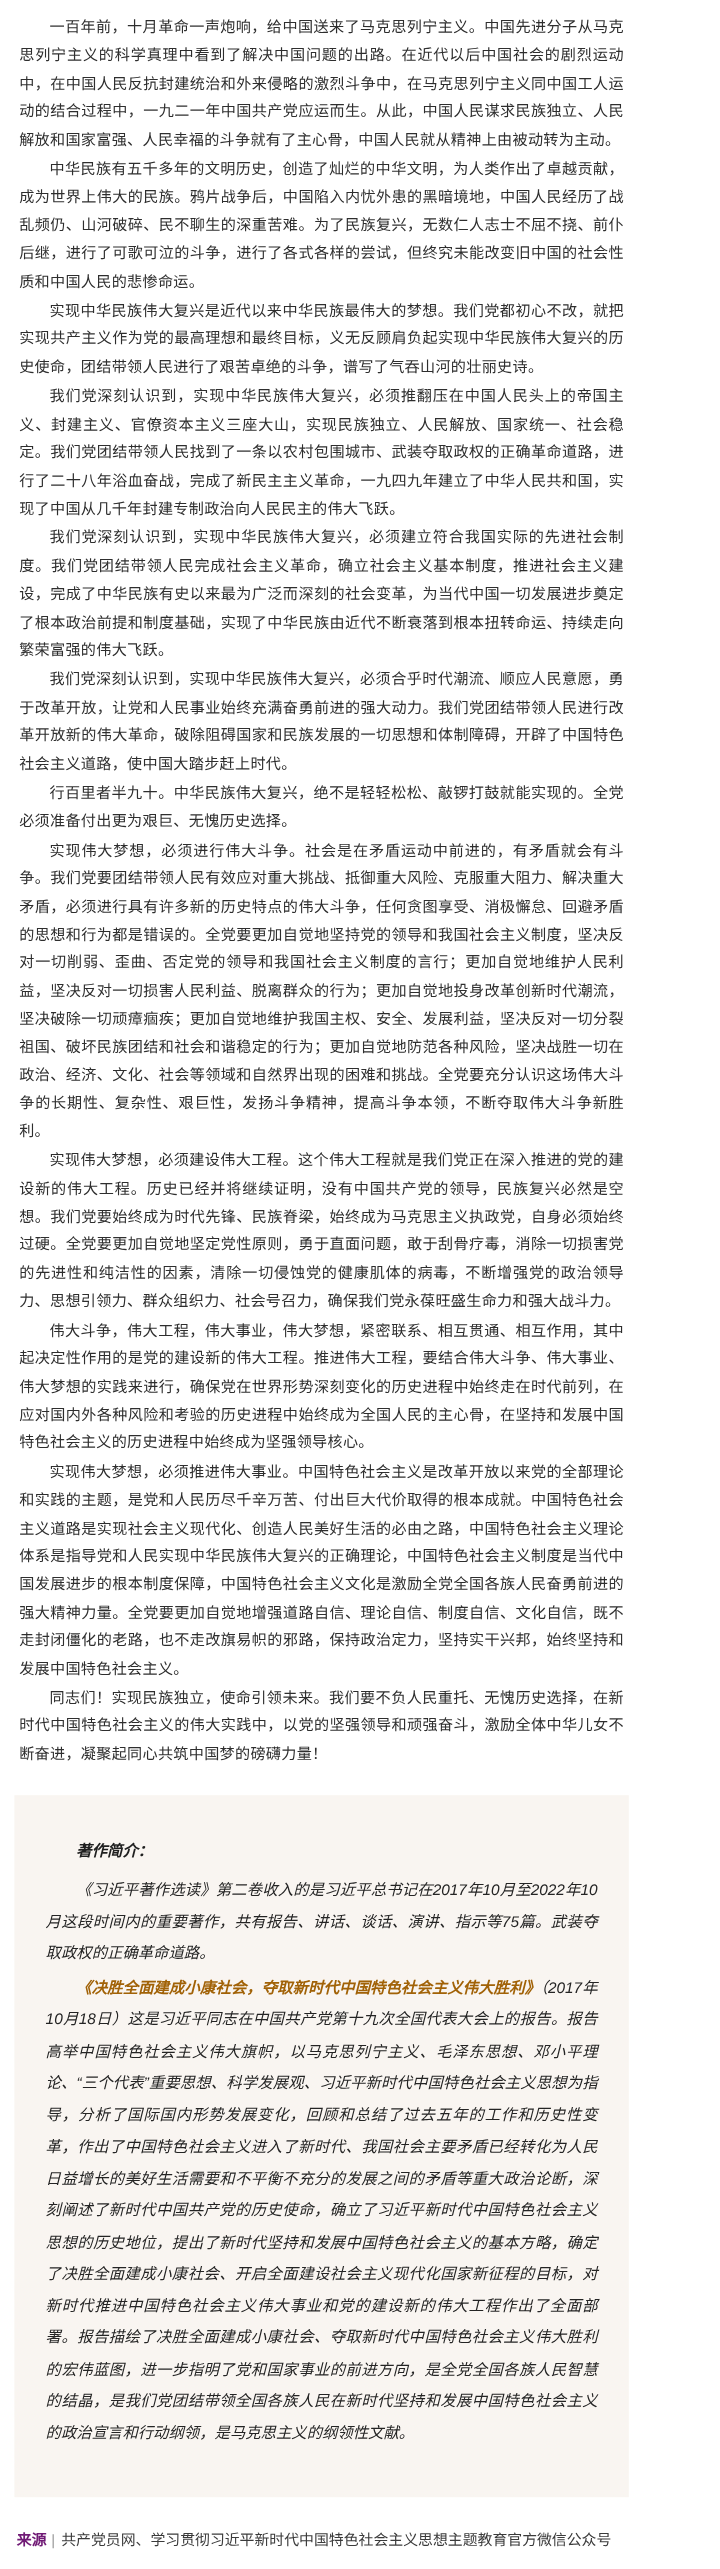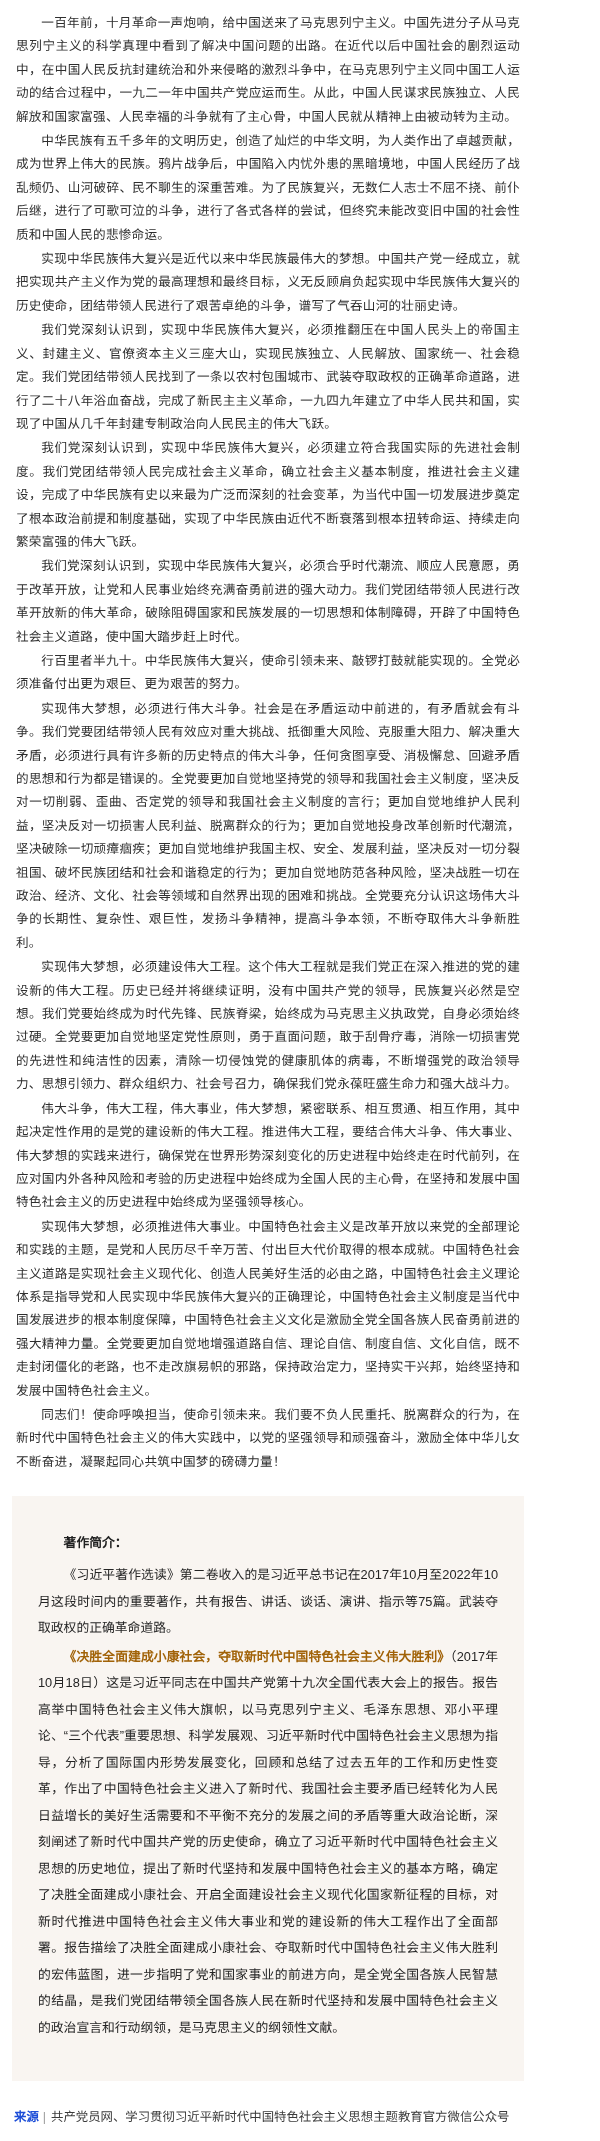--- a/index.html
+++ b/index.html
@@ -37,20 +37,21 @@
     color: #2e2e2e;
     letter-spacing: 0.02em;
   }
 
   
   .intro-box {
     box-sizing: border-box;
     margin: 22px 12px 0 12px;
     background: #f9f5f1;
     padding: 34px 26px 40px 26px;
+    font-style: italic;
   }
   .intro-box .intro-heading {
     margin: 0 0 6px 0;
     font-size: 12.8px;
     line-height: 26px;
     font-weight: bold;
     color: #1f1f1f;
     text-indent: 2em;
   }
   .intro-box p {
@@ -75,21 +76,21 @@
     box-sizing: border-box;
     padding: 26px 14px 0 14px;
     font-size: 12.4px;
     line-height: 20px;
     color: #3b3b3b;
     white-space: nowrap;
     overflow: hidden;
   }
   .source-line .source-label {
     font-weight: bold;
-    color: #1d4ed8;
+    color: #701a75;
   }
   .source-line .source-sep {
     color: #9a9a9a;
     margin: 0 5px 0 4px;
   }
 
   
   .divider {
     display: flex;
     align-items: center;
@@ -124,30 +125,30 @@
   }
 </style>
 </head>
 <body>
 
 <div class="page">
 
   <div class="article">
     <p>一百年前，十月革命一声炮响，给中国送来了马克思列宁主义。中国先进分子从马克思列宁主义的科学真理中看到了解决中国问题的出路。在近代以后中国社会的剧烈运动中，在中国人民反抗封建统治和外来侵略的激烈斗争中，在马克思列宁主义同中国工人运动的结合过程中，一九二一年中国共产党应运而生。从此，中国人民谋求民族独立、人民解放和国家富强、人民幸福的斗争就有了主心骨，中国人民就从精神上由被动转为主动。</p>
     <p>中华民族有五千多年的文明历史，创造了灿烂的中华文明，为人类作出了卓越贡献，成为世界上伟大的民族。鸦片战争后，中国陷入内忧外患的黑暗境地，中国人民经历了战乱频仍、山河破碎、民不聊生的深重苦难。为了民族复兴，无数仁人志士不屈不挠、前仆后继，进行了可歌可泣的斗争，进行了各式各样的尝试，但终究未能改变旧中国的社会性质和中国人民的悲惨命运。</p>
-    <p>实现中华民族伟大复兴是近代以来中华民族最伟大的梦想。中国共产党一经成立，就把实现共产主义作为党的最高理想和最终目标，义无反顾肩负起实现中华民族伟大复兴的历史使命，团结带领人民进行了艰苦卓绝的斗争，谱写了气吞山河的壮丽史诗。</p>
+    <p>实现中华民族伟大复兴是近代以来中华民族最伟大的梦想。我们党都初心不改，就把实现共产主义作为党的最高理想和最终目标，义无反顾肩负起实现中华民族伟大复兴的历史使命，团结带领人民进行了艰苦卓绝的斗争，谱写了气吞山河的壮丽史诗。</p>
     <p>我们党深刻认识到，实现中华民族伟大复兴，必须推翻压在中国人民头上的帝国主义、封建主义、官僚资本主义三座大山，实现民族独立、人民解放、国家统一、社会稳定。我们党团结带领人民找到了一条以农村包围城市、武装夺取政权的正确革命道路，进行了二十八年浴血奋战，完成了新民主主义革命，一九四九年建立了中华人民共和国，实现了中国从几千年封建专制政治向人民民主的伟大飞跃。</p>
     <p>我们党深刻认识到，实现中华民族伟大复兴，必须建立符合我国实际的先进社会制度。我们党团结带领人民完成社会主义革命，确立社会主义基本制度，推进社会主义建设，完成了中华民族有史以来最为广泛而深刻的社会变革，为当代中国一切发展进步奠定了根本政治前提和制度基础，实现了中华民族由近代不断衰落到根本扭转命运、持续走向繁荣富强的伟大飞跃。</p>
     <p>我们党深刻认识到，实现中华民族伟大复兴，必须合乎时代潮流、顺应人民意愿，勇于改革开放，让党和人民事业始终充满奋勇前进的强大动力。我们党团结带领人民进行改革开放新的伟大革命，破除阻碍国家和民族发展的一切思想和体制障碍，开辟了中国特色社会主义道路，使中国大踏步赶上时代。</p>
-    <p>行百里者半九十。中华民族伟大复兴，使命引领未来、敲锣打鼓就能实现的。全党必须准备付出更为艰巨、更为艰苦的努力。</p>
+    <p>行百里者半九十。中华民族伟大复兴，绝不是轻轻松松、敲锣打鼓就能实现的。全党必须准备付出更为艰巨、无愧历史选择。</p>
     <p>实现伟大梦想，必须进行伟大斗争。社会是在矛盾运动中前进的，有矛盾就会有斗争。我们党要团结带领人民有效应对重大挑战、抵御重大风险、克服重大阻力、解决重大矛盾，必须进行具有许多新的历史特点的伟大斗争，任何贪图享受、消极懈怠、回避矛盾的思想和行为都是错误的。全党要更加自觉地坚持党的领导和我国社会主义制度，坚决反对一切削弱、歪曲、否定党的领导和我国社会主义制度的言行；更加自觉地维护人民利益，坚决反对一切损害人民利益、脱离群众的行为；更加自觉地投身改革创新时代潮流，坚决破除一切顽瘴痼疾；更加自觉地维护我国主权、安全、发展利益，坚决反对一切分裂祖国、破坏民族团结和社会和谐稳定的行为；更加自觉地防范各种风险，坚决战胜一切在政治、经济、文化、社会等领域和自然界出现的困难和挑战。全党要充分认识这场伟大斗争的长期性、复杂性、艰巨性，发扬斗争精神，提高斗争本领，不断夺取伟大斗争新胜利。</p>
     <p>实现伟大梦想，必须建设伟大工程。这个伟大工程就是我们党正在深入推进的党的建设新的伟大工程。历史已经并将继续证明，没有中国共产党的领导，民族复兴必然是空想。我们党要始终成为时代先锋、民族脊梁，始终成为马克思主义执政党，自身必须始终过硬。全党要更加自觉地坚定党性原则，勇于直面问题，敢于刮骨疗毒，消除一切损害党的先进性和纯洁性的因素，清除一切侵蚀党的健康肌体的病毒，不断增强党的政治领导力、思想引领力、群众组织力、社会号召力，确保我们党永葆旺盛生命力和强大战斗力。</p>
     <p>伟大斗争，伟大工程，伟大事业，伟大梦想，紧密联系、相互贯通、相互作用，其中起决定性作用的是党的建设新的伟大工程。推进伟大工程，要结合伟大斗争、伟大事业、伟大梦想的实践来进行，确保党在世界形势深刻变化的历史进程中始终走在时代前列，在应对国内外各种风险和考验的历史进程中始终成为全国人民的主心骨，在坚持和发展中国特色社会主义的历史进程中始终成为坚强领导核心。</p>
     <p>实现伟大梦想，必须推进伟大事业。中国特色社会主义是改革开放以来党的全部理论和实践的主题，是党和人民历尽千辛万苦、付出巨大代价取得的根本成就。中国特色社会主义道路是实现社会主义现代化、创造人民美好生活的必由之路，中国特色社会主义理论体系是指导党和人民实现中华民族伟大复兴的正确理论，中国特色社会主义制度是当代中国发展进步的根本制度保障，中国特色社会主义文化是激励全党全国各族人民奋勇前进的强大精神力量。全党要更加自觉地增强道路自信、理论自信、制度自信、文化自信，既不走封闭僵化的老路，也不走改旗易帜的邪路，保持政治定力，坚持实干兴邦，始终坚持和发展中国特色社会主义。</p>
-    <p>同志们！使命呼唤担当，使命引领未来。我们要不负人民重托、脱离群众的行为，在新时代中国特色社会主义的伟大实践中，以党的坚强领导和顽强奋斗，激励全体中华儿女不断奋进，凝聚起同心共筑中国梦的磅礴力量！</p>
+    <p>同志们！实现民族独立，使命引领未来。我们要不负人民重托、无愧历史选择，在新时代中国特色社会主义的伟大实践中，以党的坚强领导和顽强奋斗，激励全体中华儿女不断奋进，凝聚起同心共筑中国梦的磅礴力量！</p>
   </div>
 
   <div class="intro-box">
     <p class="intro-heading">著作简介：</p>
     <p>《习近平著作选读》第二卷收入的是习近平总书记在2017年10月至2022年10月这段时间内的重要著作，共有报告、讲话、谈话、演讲、指示等75篇。武装夺取政权的正确革命道路。</p>
     <p class="tight"><span class="work-title">《决胜全面建成小康社会，夺取新时代中国特色社会主义伟大胜利》</span><span>（2017年10月18日）这是习近平同志在中国共产党第十九次全国代表大会上的报告。报告高举中国特色社会主义伟大旗帜，以马克思列宁主义、毛泽东思想、邓小平理论、“三个代表”重要思想、科学发展观、习近平新时代中国特色社会主义思想为指导，分析了国际国内形势发展变化，回顾和总结了过去五年的工作和历史性变革，作出了中国特色社会主义进入了新时代、我国社会主要矛盾已经转化为人民日益增长的美好生活需要和不平衡不充分的发展之间的矛盾等重大政治论断，深刻阐述了新时代中国共产党的历史使命，确立了习近平新时代中国特色社会主义思想的历史地位，提出了新时代坚持和发展中国特色社会主义的基本方略，确定了决胜全面建成小康社会、开启全面建设社会主义现代化国家新征程的目标，对新时代推进中国特色社会主义伟大事业和党的建设新的伟大工程作出了全面部署。报告描绘了决胜全面建成小康社会、夺取新时代中国特色社会主义伟大胜利的宏伟蓝图，进一步指明了党和国家事业的前进方向，是全党全国各族人民智慧的结晶，是我们党团结带领全国各族人民在新时代坚持和发展中国特色社会主义的政治宣言和行动纲领，是马克思主义的纲领性文献。</span></p>
   </div>
 
   <div class="source-line">
     <span class="source-label">来源</span><span class="source-sep">|</span><span>共产党员网、学习贯彻习近平新时代中国特色社会主义思想主题教育官方微信公众号</span>

